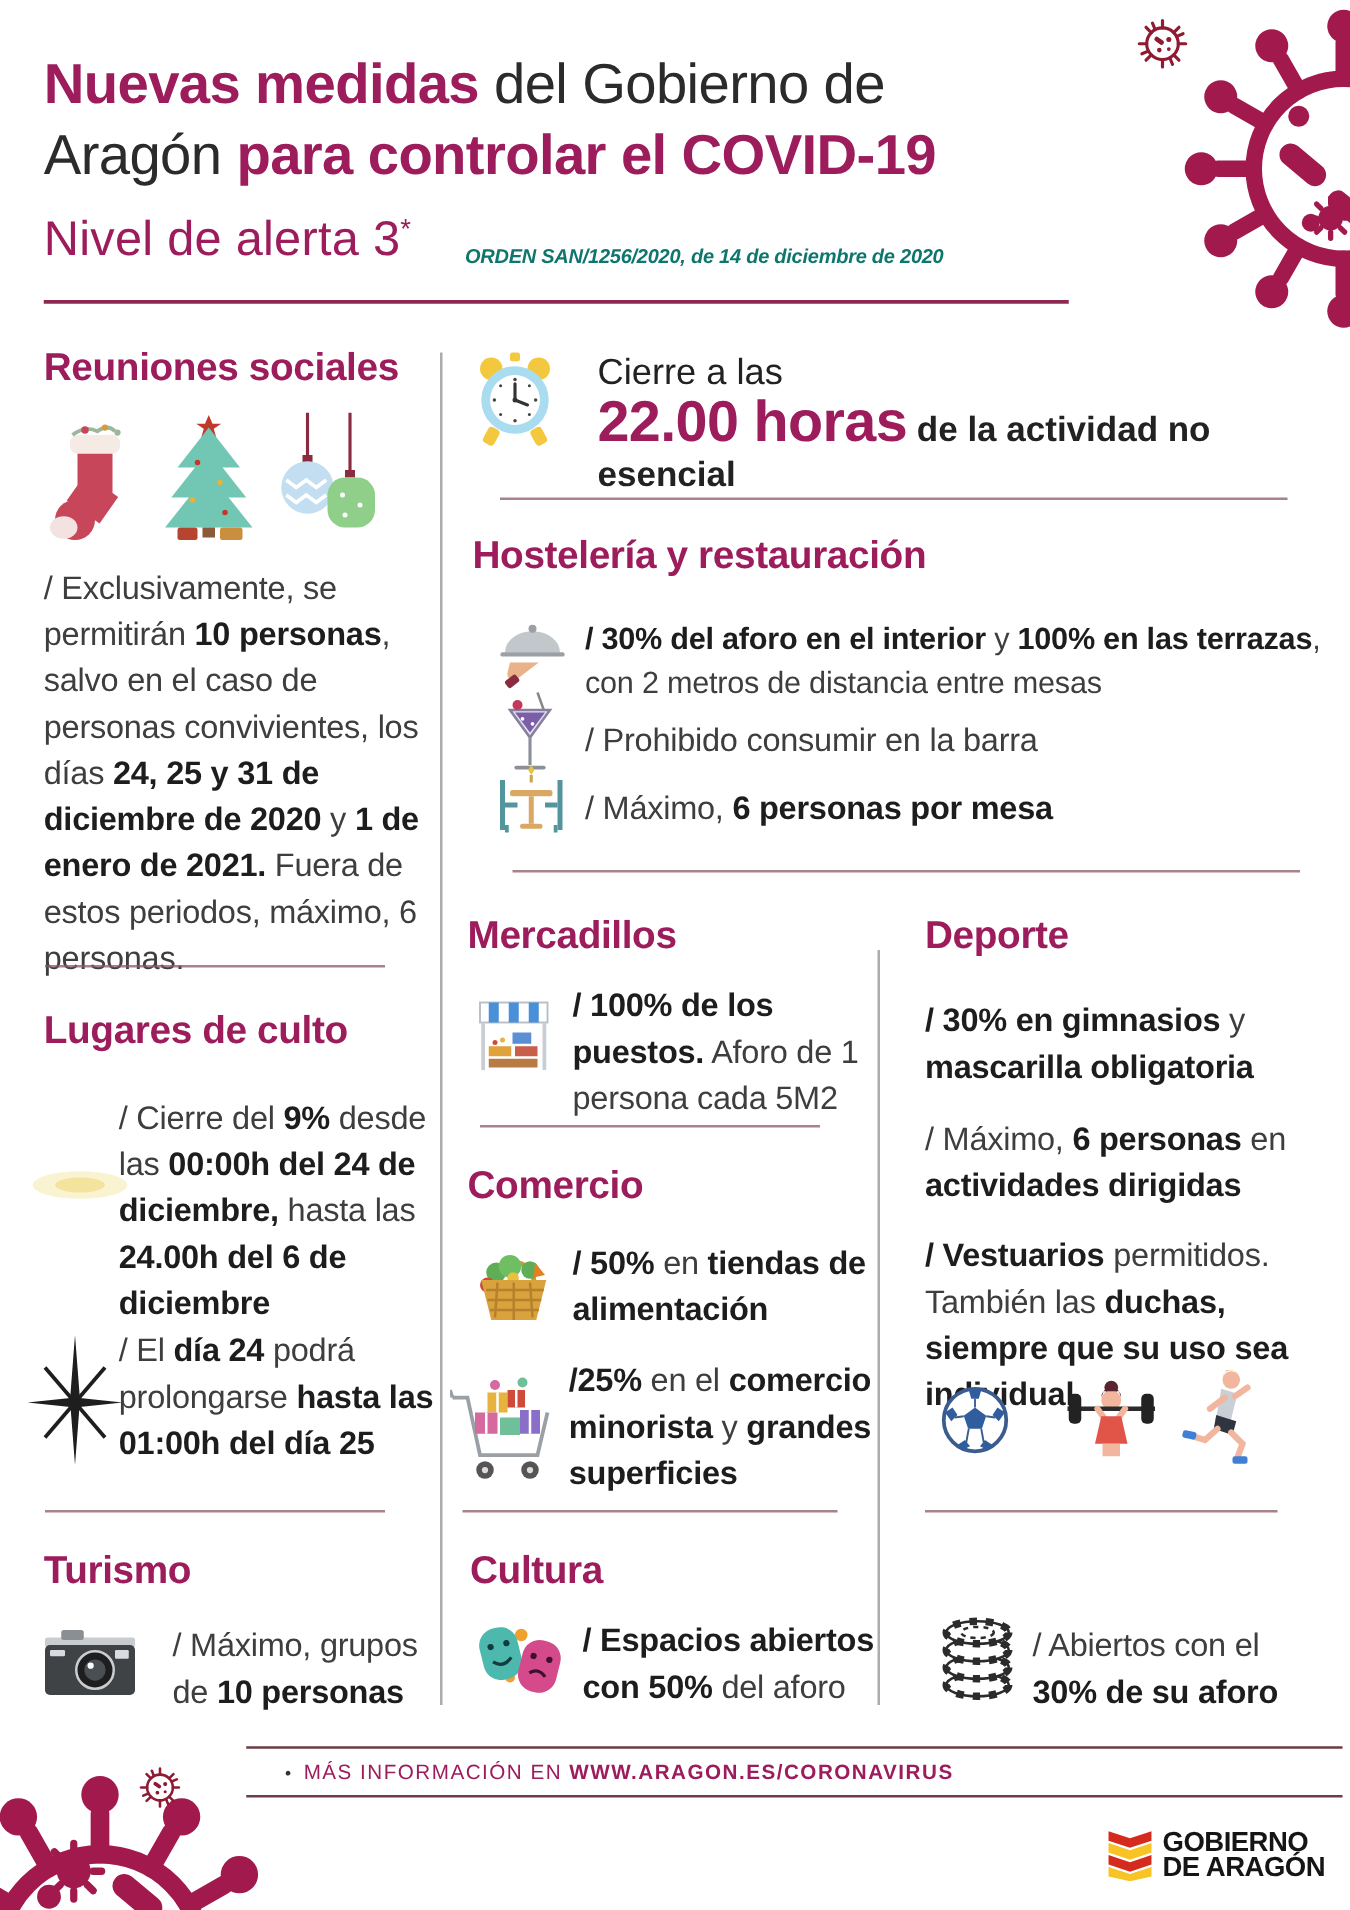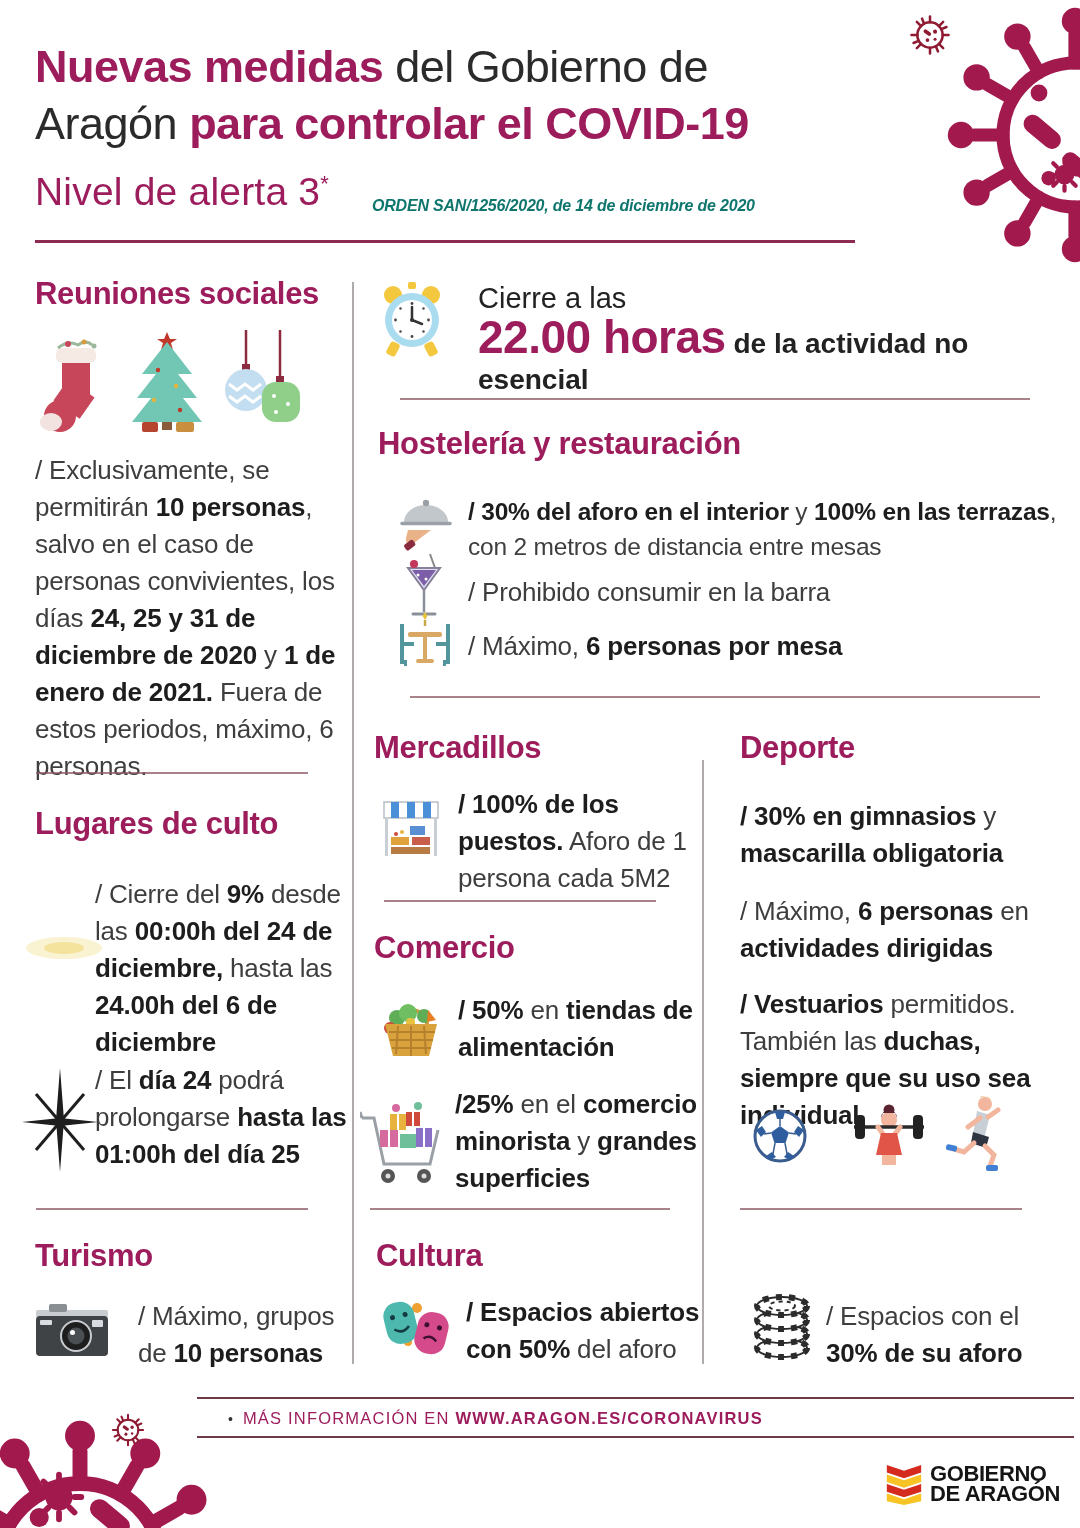--- a/index.html
+++ b/index.html
@@ -437,21 +437,21 @@
       <ellipse cx="30" cy="58" rx="25" ry="9" fill="none" stroke="#2b2b2b" stroke-width="6" stroke-dasharray="6 7"></ellipse>
       <ellipse cx="30" cy="44" rx="25" ry="9" fill="#fff" stroke="#2b2b2b" stroke-width="2"></ellipse>
       <ellipse cx="30" cy="44" rx="25" ry="9" fill="none" stroke="#2b2b2b" stroke-width="6" stroke-dasharray="6 7"></ellipse>
       <ellipse cx="30" cy="30" rx="25" ry="9" fill="#fff" stroke="#2b2b2b" stroke-width="2"></ellipse>
       <ellipse cx="30" cy="30" rx="25" ry="9" fill="none" stroke="#2b2b2b" stroke-width="6" stroke-dasharray="6 7"></ellipse>
       <ellipse cx="30" cy="16" rx="25" ry="9" fill="#fff" stroke="#2b2b2b" stroke-width="2"></ellipse>
       <ellipse cx="30" cy="16" rx="25" ry="9" fill="none" stroke="#2b2b2b" stroke-width="6" stroke-dasharray="6 7"></ellipse>
       <ellipse cx="30" cy="16" rx="13" ry="4.5" fill="none" stroke="#2b2b2b" stroke-width="2" stroke-dasharray="4 4"></ellipse>
     </g>
   </svg>
-  <div class="abs txt" style="left:826px;top:1298px;width:235px"><span>/ Espacios con el </span><span class="b">30% de su aforo</span></div>
+  <div class="abs txt" style="left:826px;top:1298px;width:235px"><span>/ Abiertos con el </span><span class="b">30% de su aforo</span></div>
 
   <div class="abs footer-line" style="left:197px;top:1397px;width:877px"></div>
   <div class="abs footer-txt" style="left:228px;top:1409px"><span class="bullet">•</span><span>MÁS INFORMACIÓN EN </span><span class="url">WWW.ARAGON.ES/CORONAVIRUS</span></div>
   <div class="abs footer-line" style="left:197px;top:1436px;width:877px"></div>
 
   <svg class="abs" style="left:884px;top:1463px" width="40" height="42" viewBox="0 0 40 44">
     <path d="M2 2 L20 8 L38 2 L38 10 L20 16 L2 10 Z" fill="#d52b1e"></path>
     <path d="M2 12 L20 18 L38 12 L38 20 L20 26 L2 20 Z" fill="#f7c325"></path>
     <path d="M2 22 L20 28 L38 22 L38 30 L20 36 L2 30 Z" fill="#d52b1e"></path>
     <path d="M2 32 L20 38 L38 32 L38 40 L20 44 L2 40 Z" fill="#f7c325"></path>

